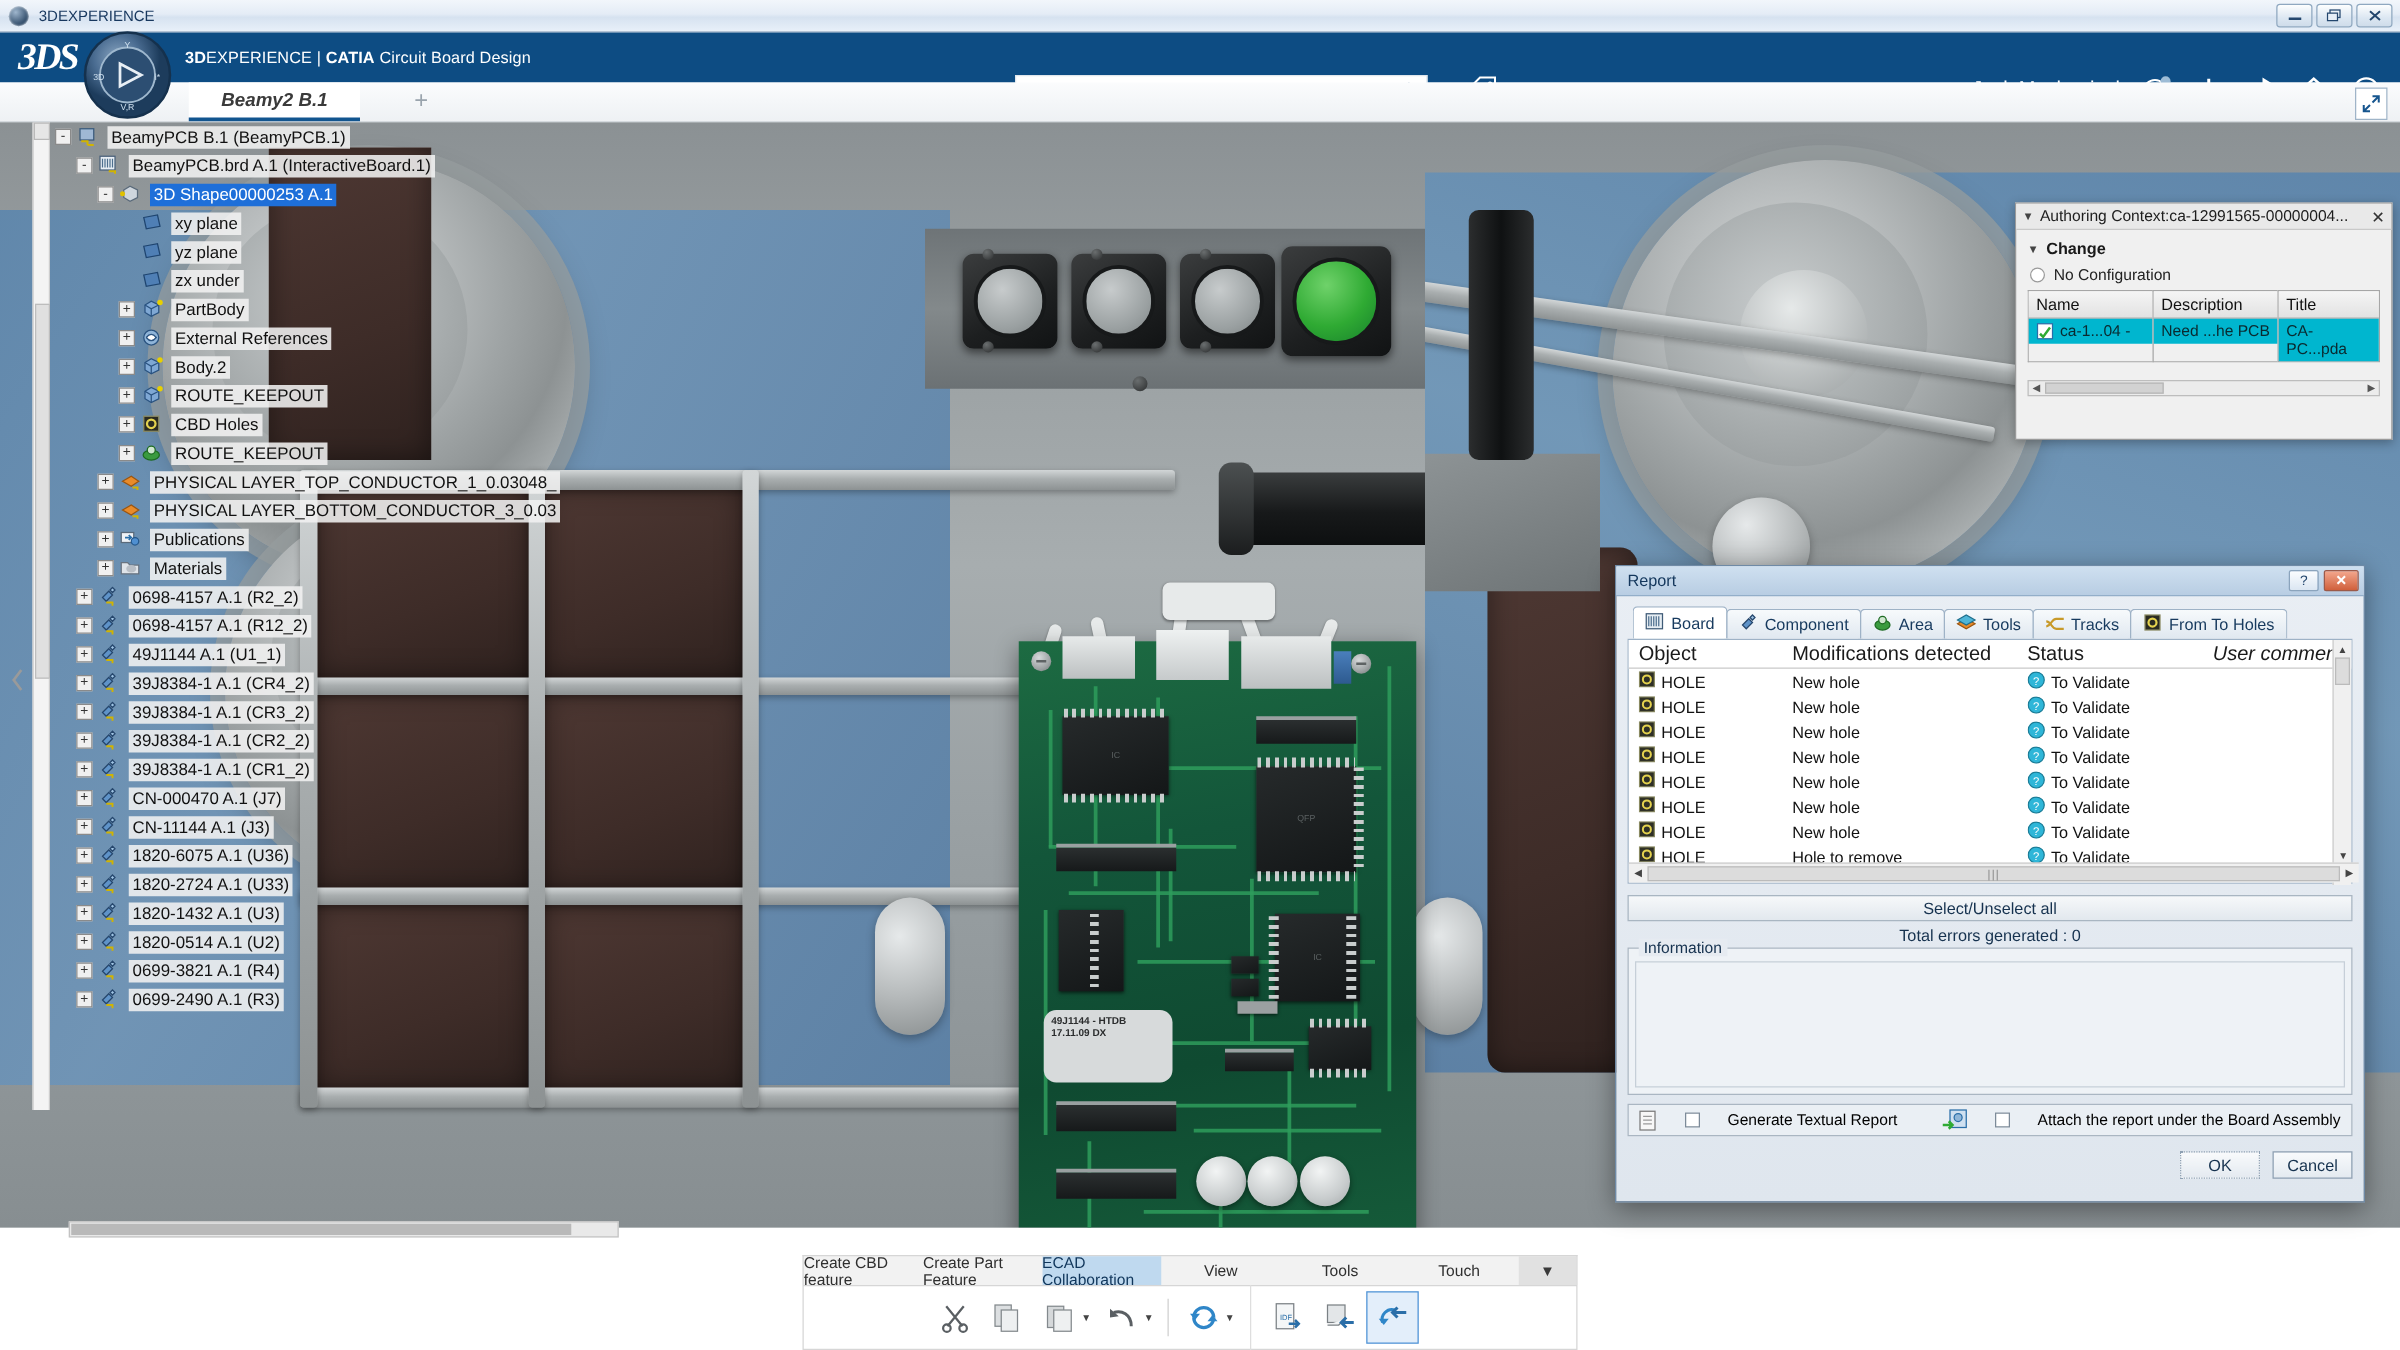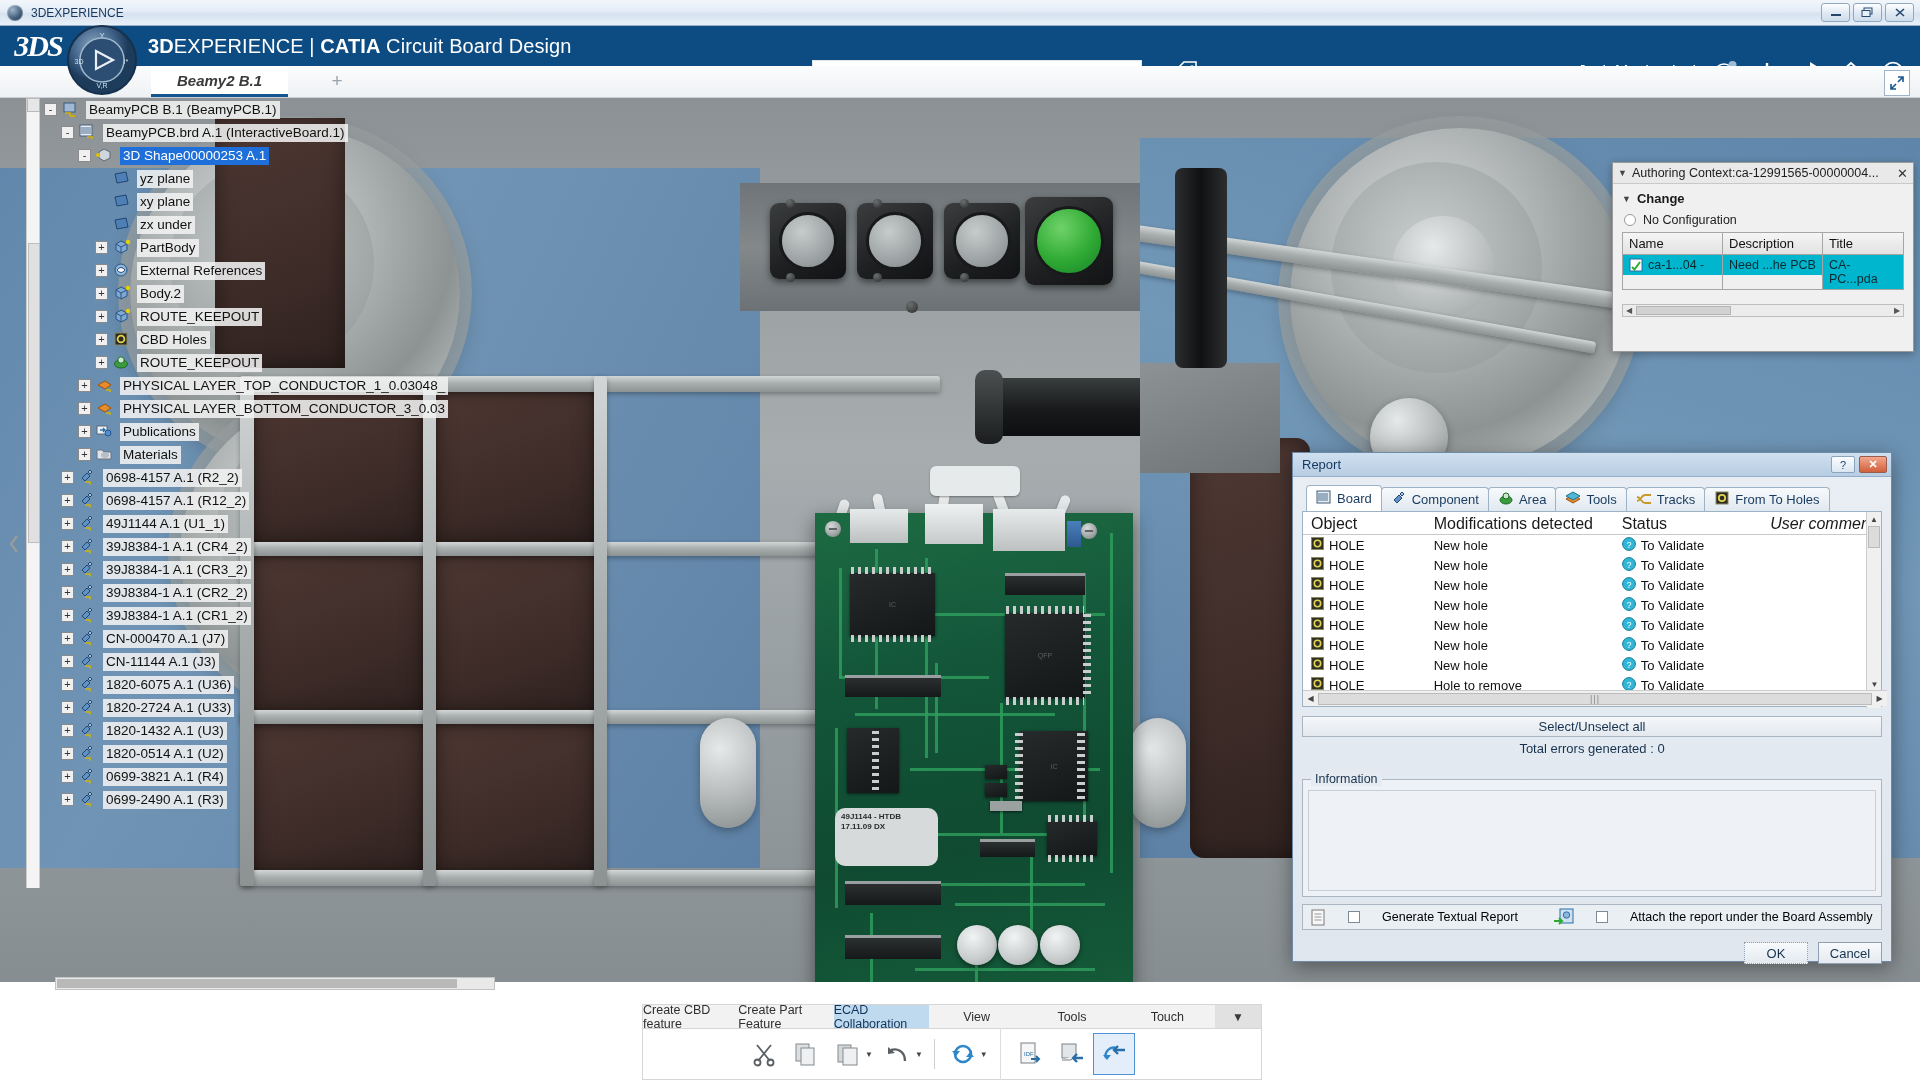--- a/index.html
+++ b/index.html
@@ -41,21 +41,21 @@
     position:absolute; left:12px; top:2px; width:52px; height:36px;
     color:#fff; font-size:30px; font-weight:bold; font-style:italic;
     letter-spacing:-2px; line-height:36px; text-align:center;
     font-family:"Liberation Serif", serif;
   }
   .compass {
     position:absolute; left:66px; top:24px; width:72px; height:72px; z-index:30;
   }
   .apptitle {
     position:absolute; left:148px; top:0; height:40px; line-height:40px;
-    color:#ffffff; font-size:20px; letter-spacing:.1px; white-space:nowrap;
+    color:#ffffff; font-size:13px; letter-spacing:.1px; white-space:nowrap;
   }
   .apptitle b { font-weight:bold; }
   .apptitle .light { font-weight:normal; }
 
   .searchbox {
     position:absolute; left:812px; top:34px; width:330px; height:24px;
     background:#fff; border:1px solid #dfe6ec; display:flex; align-items:center;
   }
   .searchbox input {
     border:0; outline:0; flex:1; height:22px; padding-left:9px;
@@ -258,21 +258,21 @@
   .vsb .th { margin:0 1px; height:22px; background:#dcdcdc; border:1px solid #bbb; }
   .hsb { position:absolute; left:0; bottom:0; width:584px; height:16px; background:#f0f0f0; border-top:1px solid #ccc;
      display:flex; align-items:center; }
   .hsb .a { width:15px; text-align:center; font-size:8px; color:#444; }
   .hsb .tr2 { flex:1; height:12px; background:#dcdcdc; border:1px solid #bbb; display:flex;align-items:center;justify-content:center;
      color:#888; font-size:9px; letter-spacing:1px; }
   .selbtn { margin-top:9px; height:21px; border:1px solid #a9b6c2;
      background:linear-gradient(#f6f8fa,#e2e8ee); display:flex; align-items:center; justify-content:center;
      font-size:13px; color:#16324f; }
   .totalerr { text-align:center; font-size:13px; color:#16324f; margin-top:4px; }
-  .infogrp { margin-top:23px; border:1px solid #aab6c2; height:118px; position:relative; background:#eef2f6; }
+  .infogrp { margin-top:2px; border:1px solid #aab6c2; height:118px; position:relative; background:#eef2f6; }
   .infogrp .lg { position:absolute; left:8px; top:-8px; background:#e6ebf1; padding:0 4px; font-size:12.5px; color:#16324f; }
   .infogrp .in { position:absolute; left:5px; right:5px; top:10px; bottom:5px; background:#eef2f6; border:1px solid #c6cfd8; }
   .chkrow { margin-top:7px; border:1px solid #aab6c2; height:26px; display:flex; align-items:center; gap:22px; padding:0 8px;
      background:#eaeff4; }
   .chk { width:12px;height:12px;border:1px solid #7d8b99;background:#fff; }
   .rpt-foot { display:flex; justify-content:flex-end; gap:10px; margin-top:12px; }
   .rbtn { width:64px; height:22px; border:1px solid #8ea0b2; background:linear-gradient(#f8fafc,#e4eaf0);
      display:flex;align-items:center;justify-content:center; font-size:13px; color:#16324f; }
   .rbtn.ok { border-style:dotted; }
 
@@ -606,28 +606,28 @@
               <path d="M3 5 L8 2 L14 5 L14 11 L8 14 L3 11 Z" fill="#cfd6dd" stroke="#5a6a7a"></path>
               <circle cx="2" cy="8" r="2" fill="#e0c000"></circle>
             </svg></span>
           <span class="tlabel sel">3D Shape00000253 A.1</span>
         </div>
         <div class="trow" style="padding-left: 51px;">
           <span class="exp none"></span>
           <span class="ticon"><svg width="18" height="16" viewBox="0 0 18 16">
               <path d="M2 4 L13 2 L15 11 L4 13 Z" fill="#4f7fb5" stroke="#1f4570"></path>
             </svg></span>
-          <span class="tlabel">yz plane</span>
+          <span class="tlabel">xy plane</span>
         </div>
         <div class="trow" style="padding-left: 51px;">
           <span class="exp none"></span>
           <span class="ticon"><svg width="18" height="16" viewBox="0 0 18 16">
               <path d="M2 4 L13 2 L15 11 L4 13 Z" fill="#4f7fb5" stroke="#1f4570"></path>
             </svg></span>
-          <span class="tlabel">xy plane</span>
+          <span class="tlabel">yz plane</span>
         </div>
         <div class="trow" style="padding-left: 51px;">
           <span class="exp none"></span>
           <span class="ticon"><svg width="18" height="16" viewBox="0 0 18 16">
               <path d="M2 4 L13 2 L15 11 L4 13 Z" fill="#4f7fb5" stroke="#1f4570"></path>
             </svg></span>
           <span class="tlabel">zx under</span>
         </div>
         <div class="trow" style="padding-left: 51px;">
           <span class="exp">+</span>

